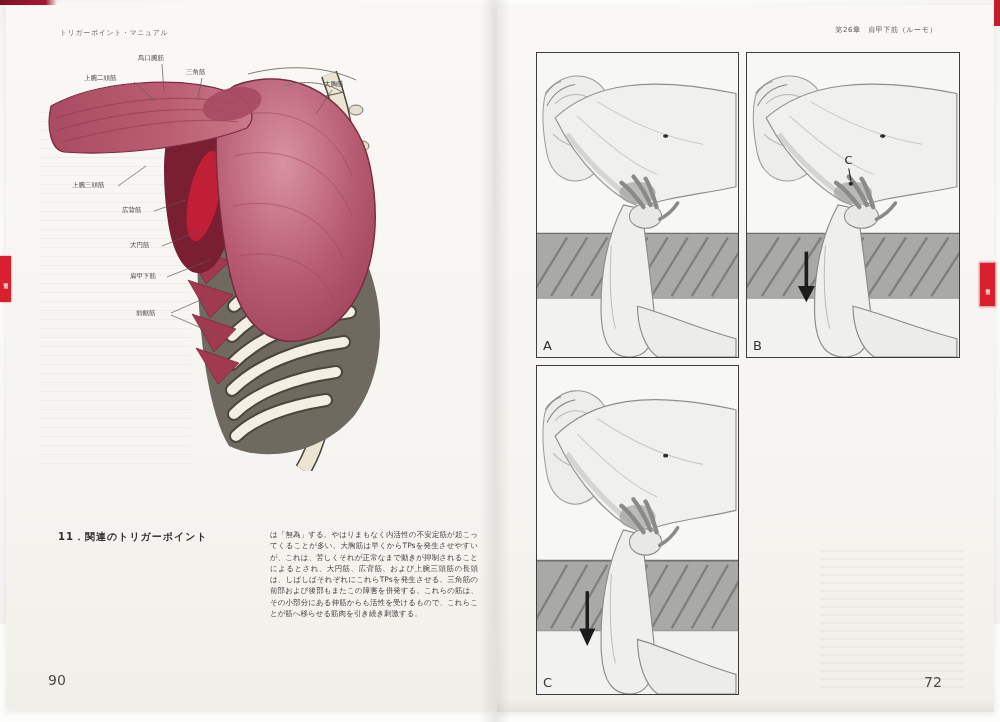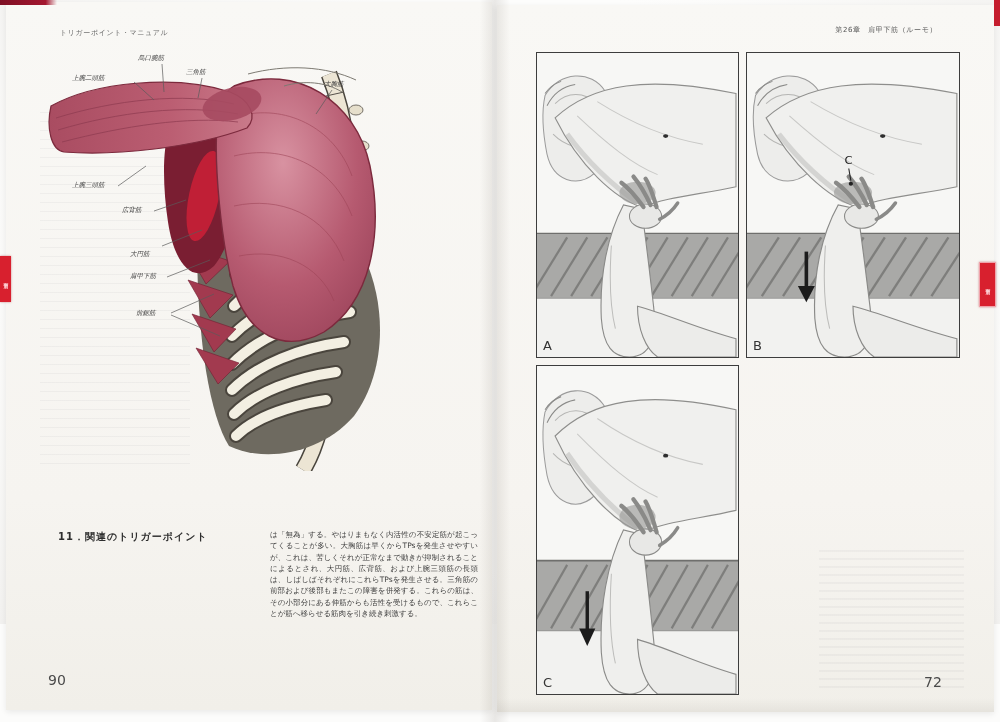--- a/index.html
+++ b/index.html
@@ -31,21 +31,21 @@
   .edge-tab { position:absolute; background:#d8202e; box-shadow:0 0 2px rgba(160,20,30,.5);
     color:#fff; display:flex; align-items:center; justify-content:center; }
   .edge-tab span { writing-mode:vertical-rl; font-size:5px; line-height:1; color:#ffd9dc; }
   .tab-left  { left:0px;  top:256px; width:11px; height:46px; }
   .tab-right { left:979px; top:262px; width:17px; height:45px; border:1px solid #f0a2aa; }
 
   
   .anatomy-wrap { position:absolute; left:28px; top:44px; width:415px; height:425px; }
   .showthrough-left { position:absolute; left:34px; top:110px; width:150px; height:360px;
     background:repeating-linear-gradient(180deg, rgba(120,120,130,.07) 0 1px, rgba(0,0,0,0) 1px 9px); }
-  .fig-label { position:absolute; font-size:6.5px; color:#3c3c3c; white-space:nowrap;font-style:italic; }
+  .fig-label { position:absolute; font-size:6.5px; color:#3c3c3c; white-space:nowrap; }
 
   .fig-caption { position:absolute; left:42px; top:473px; width:398px;
     font-size:7px; line-height:1.45; color:#4a4a4a; text-align:justify; }
 
   .section-heading { position:absolute; left:52px; top:528px; font-size:10px;
     font-weight:bold; color:#2e2e2e; letter-spacing:1px; }
   .col { position:absolute; font-size:7.5px; line-height:1.5; color:#3d3d3d; text-align:justify; }
   .col-1 { left:42px; top:551px; width:206px; }
   .col-2 { left:256px; top:527px; width:208px;margin-left:8px; }
 
@@ -188,27 +188,27 @@
           <path d="M84,140 L112,120"></path>
           <path d="M120,165 L152,154"></path>
           <path d="M128,200 L168,184"></path>
           <path d="M133,231 L176,214"></path>
           <path d="M137,267 L180,248"></path>
           <path d="M137,269 L186,290"></path>
         </g>
       </svg>
 
       
-      <span class="fig-label" style="left:38px; top:28px">上腕二頭筋</span>
+      <span class="fig-label" style="left:50px; top:28px">上腕二頭筋</span>
       <span class="fig-label" style="left:104px; top:8px">烏口腕筋</span>
       <span class="fig-label" style="left:152px; top:22px">三角筋</span>
       <span class="fig-label" style="left:290px; top:34px">大胸筋</span>
       <span class="fig-label" style="left:38px; top:135px">上腕三頭筋</span>
       <span class="fig-label" style="left:88px; top:160px">広背筋</span>
-      <span class="fig-label" style="left:96px; top:204px">大円筋</span>
+      <span class="fig-label" style="left:96px; top:195px">大円筋</span>
       <span class="fig-label" style="left:96px; top:226px">肩甲下筋</span>
       <span class="fig-label" style="left:102px; top:263px">前鋸筋</span>
     </div>
 
 
     <div class="section-heading">11．関連のトリガーポイント</div>
 
     <div class="col col-2">は「無為」する。やはりまもなく内活性の不安定筋が起こってくることが多い。大胸筋は早くからTPsを発生させやすいが、これは、苦しくそれが正常なまで動きが抑制されることによるとされ、大円筋、広背筋、および上腕三頭筋の長頭は、しばしばそれぞれにこれらTPsを発生させる。三角筋の前部および後部もまたこの障害を併発する。これらの筋は、その小部分にある伸筋からも活性を受けるもので、これらことが筋へ移らせる筋肉を引き続き刺激する。</div>
 
     <div class="page-number pn-left">90</div>

